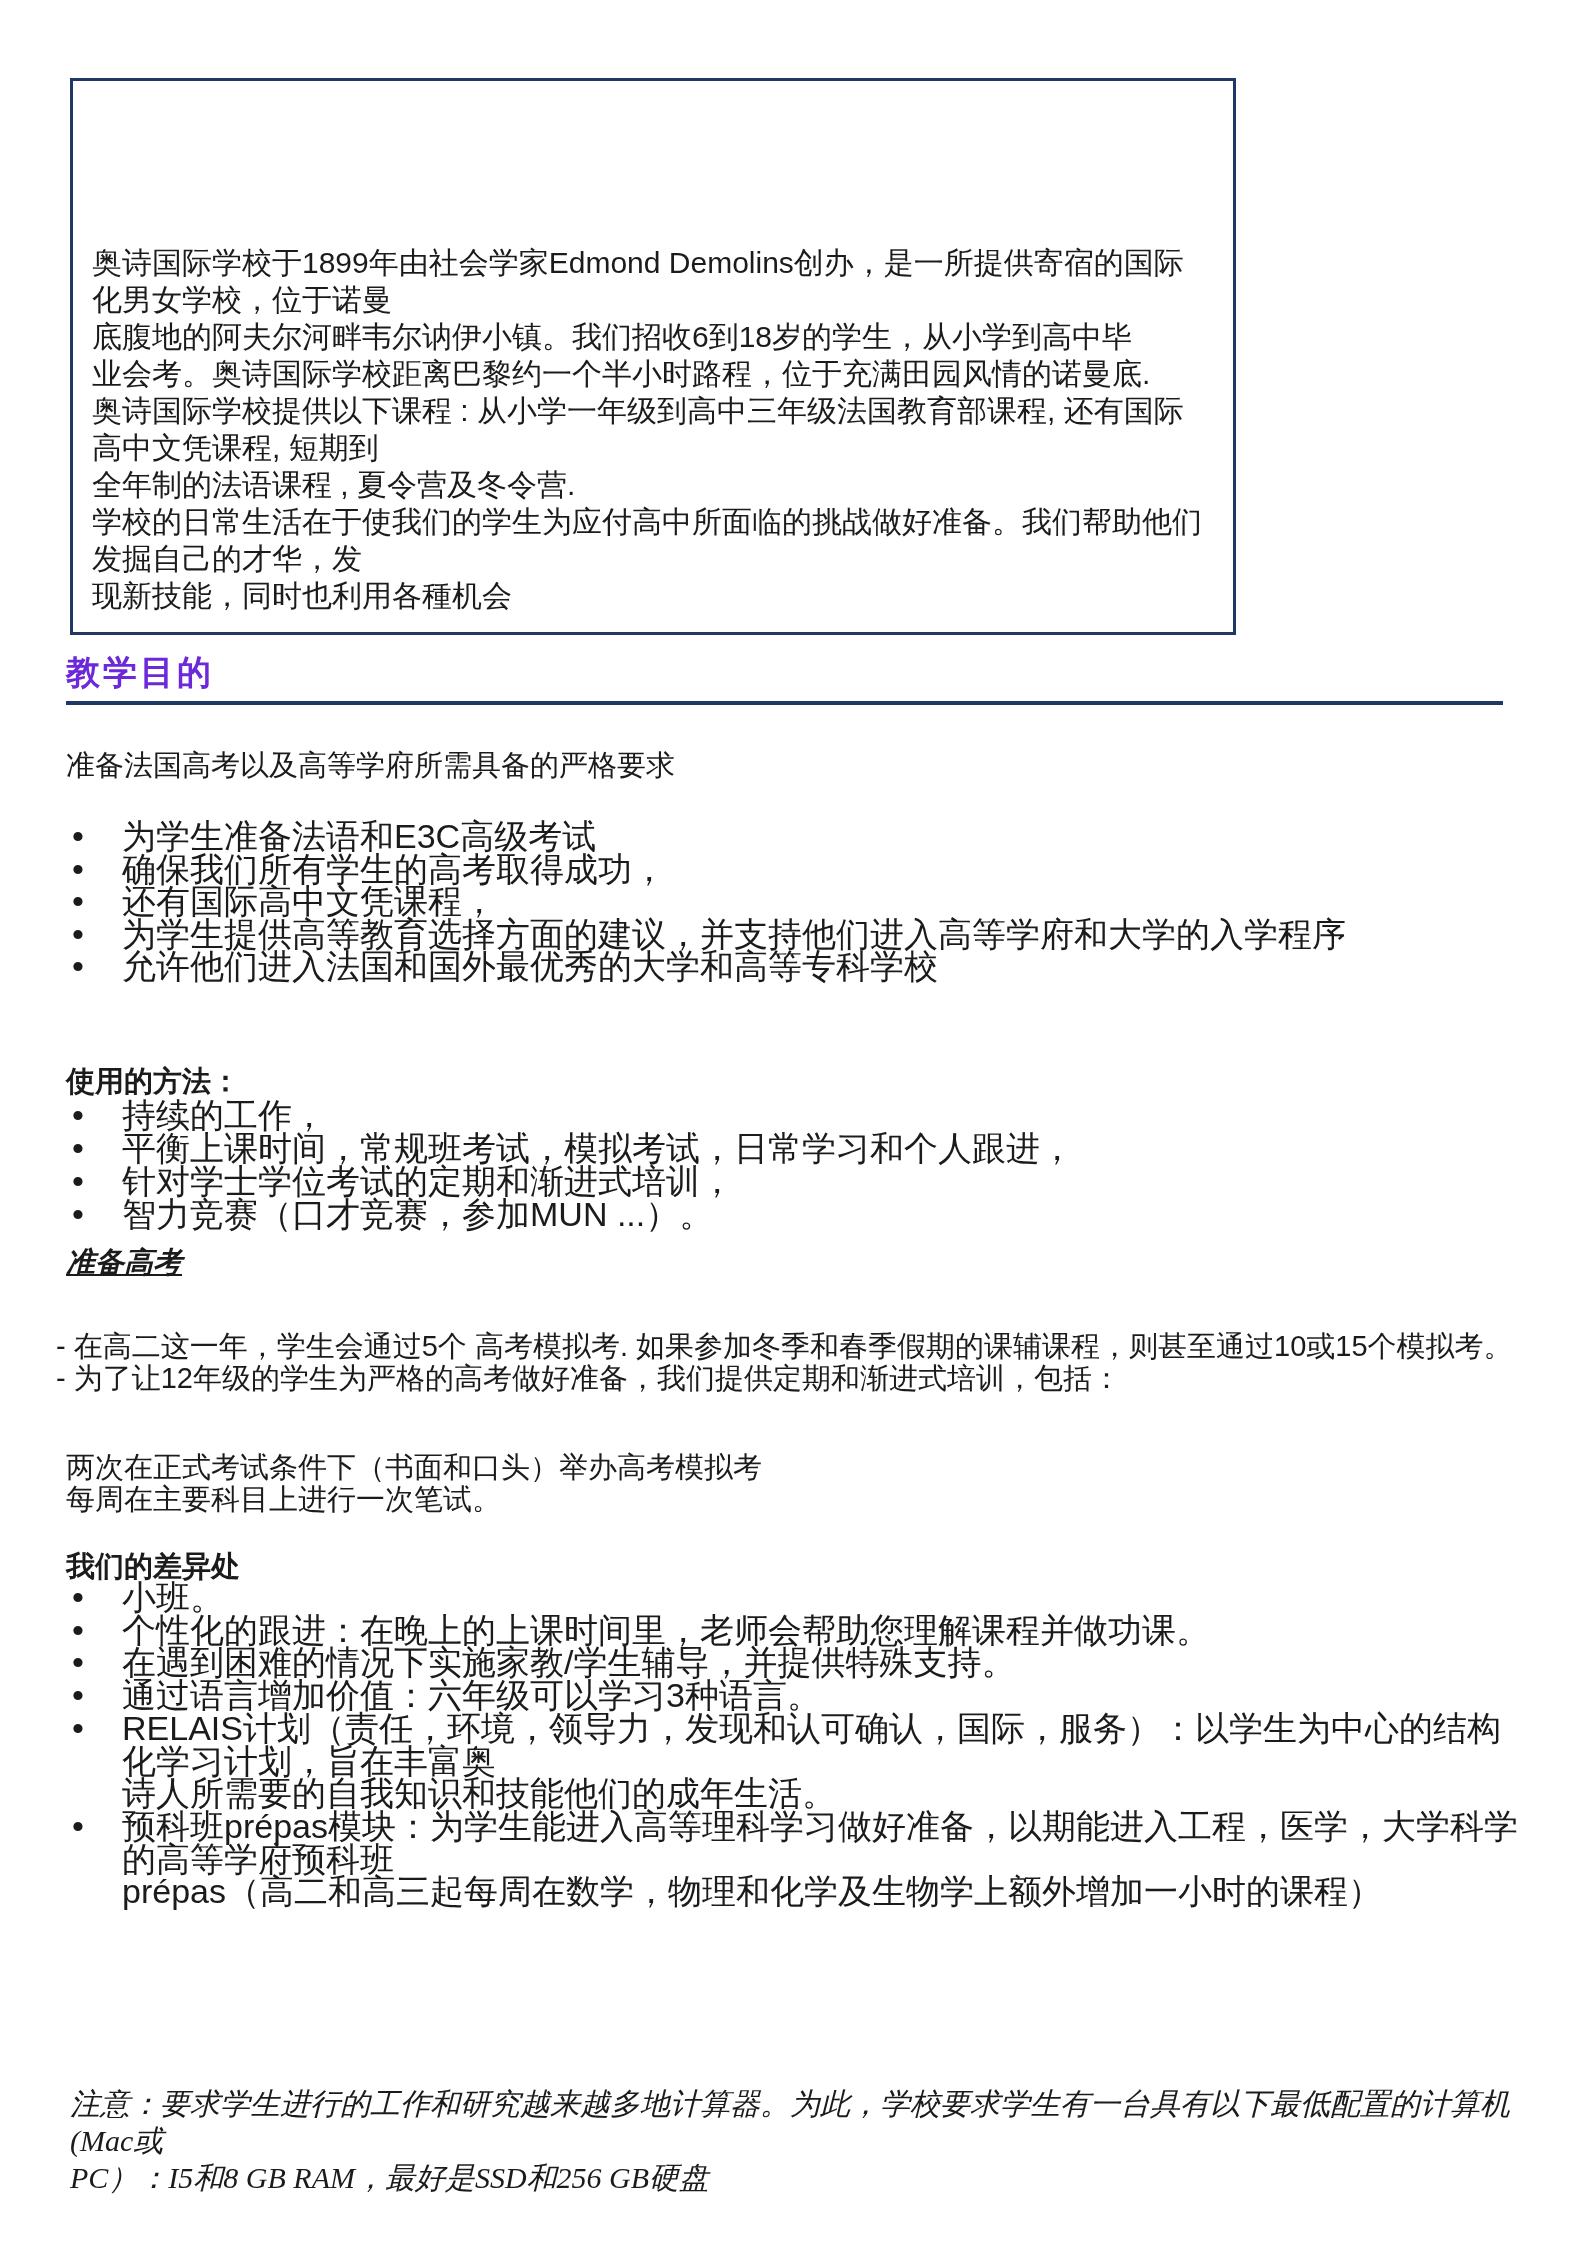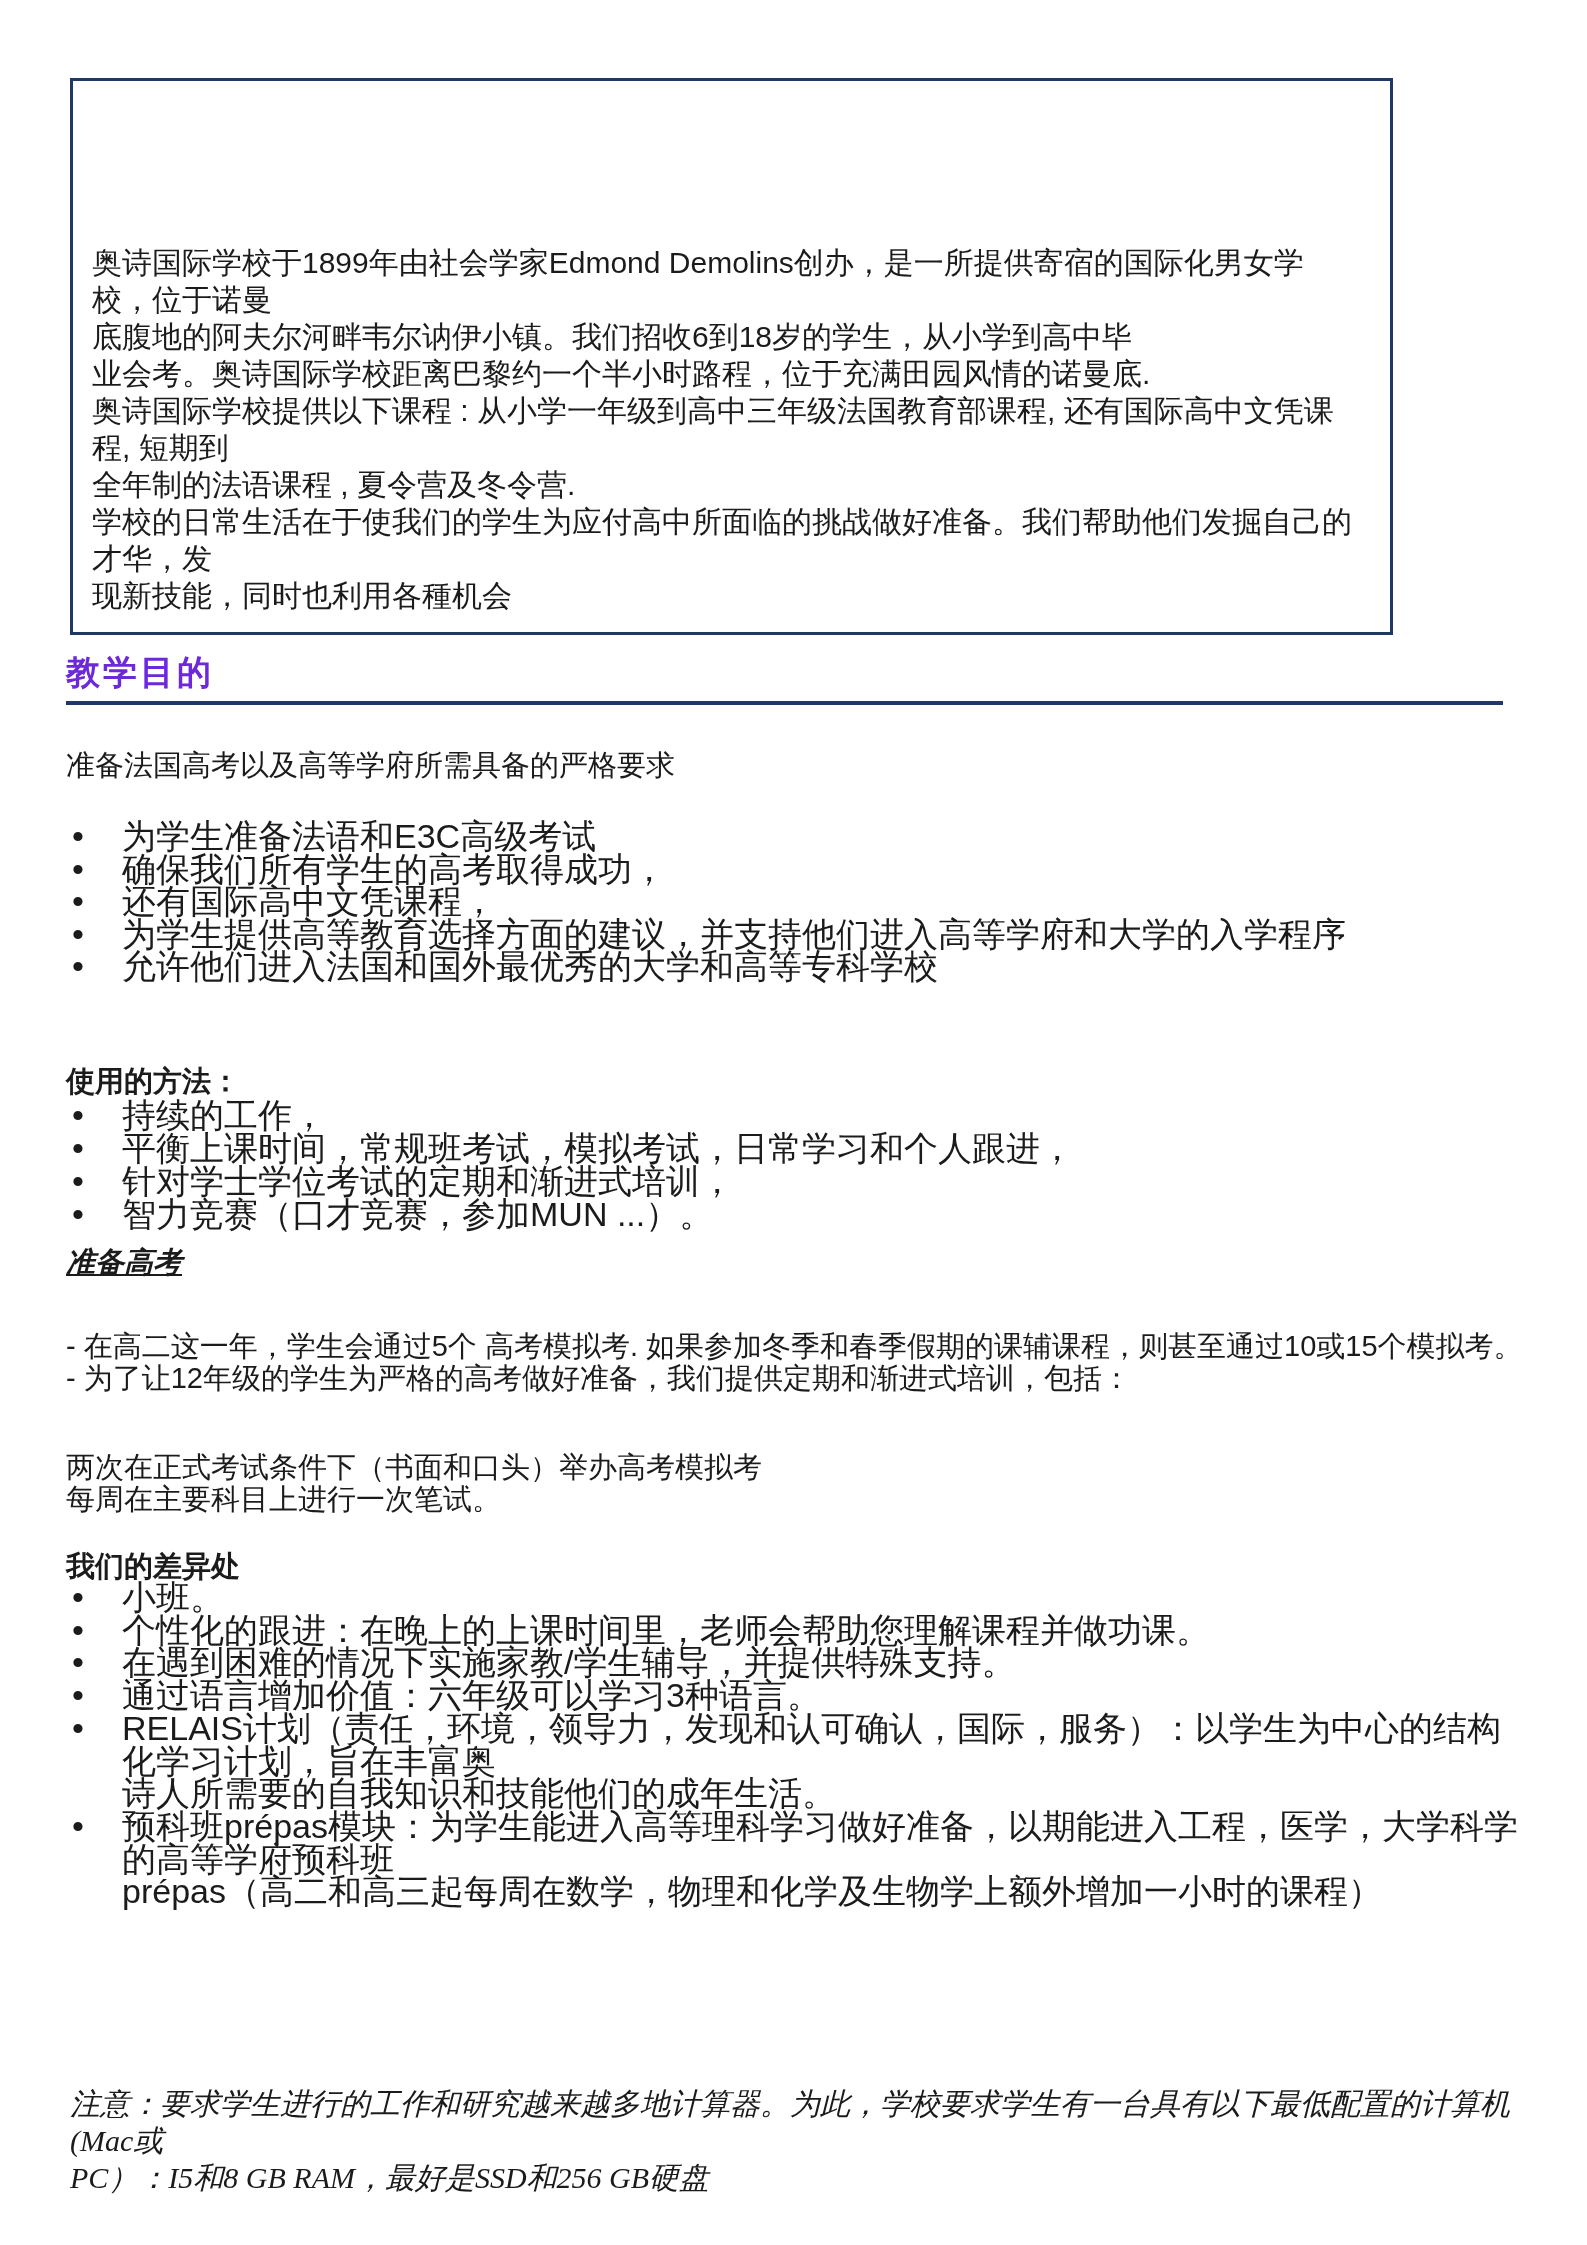--- a/index.html
+++ b/index.html
@@ -10,21 +10,21 @@
     background:#ffffff;
     overflow:hidden;
     font-family:"Liberation Sans","DejaVu Sans",sans-serif;
     color:#1b1b1b;
   }
   .abs{position:absolute;}
   .pre{white-space:pre-line;}
 
   
   .intro-box{
-    left:70px;top:78px;width:1323px;height:557px;
+    left:70px;top:78px;width:1166px;height:557px;
     box-sizing:border-box;
     border:3px solid #1f3864;
     padding:163px 28px 0 19px;
   }
   .intro-box .body-text{
     font-size:30px;line-height:37px;
   }
 
   
   .section-title{
@@ -58,21 +58,21 @@
   .objectives-list li{line-height:32.6px;}
 
   .sub-head{
     font-size:29px;font-weight:bold;line-height:34px;
   }
   .methods-title{left:66px;top:1064px;}
   .methods-list{left:66px;top:1099px;}
   .methods-list li{line-height:33px;}
 
   .gaokao-title{left:66px;top:1245px;text-decoration:underline;font-style:italic;}
-  .gaokao-lines{left:66px;top:1330px;font-size:29px;line-height:32px;width:1470px;}
+  .gaokao-lines{left:56px;top:1330px;font-size:29px;line-height:32px;width:1470px;}
 
   .mock-lines{left:66px;top:1452px;font-size:29px;line-height:31.5px;}
 
   .diff-title{left:66px;top:1549px;}
   .diff-list{left:66px;top:1581px;width:1460px;}
   .diff-list li{line-height:32.7px;}
 
   .note{
     left:70px;top:2085px;width:1480px;
     font-family:"Liberation Serif","DejaVu Serif",serif;

